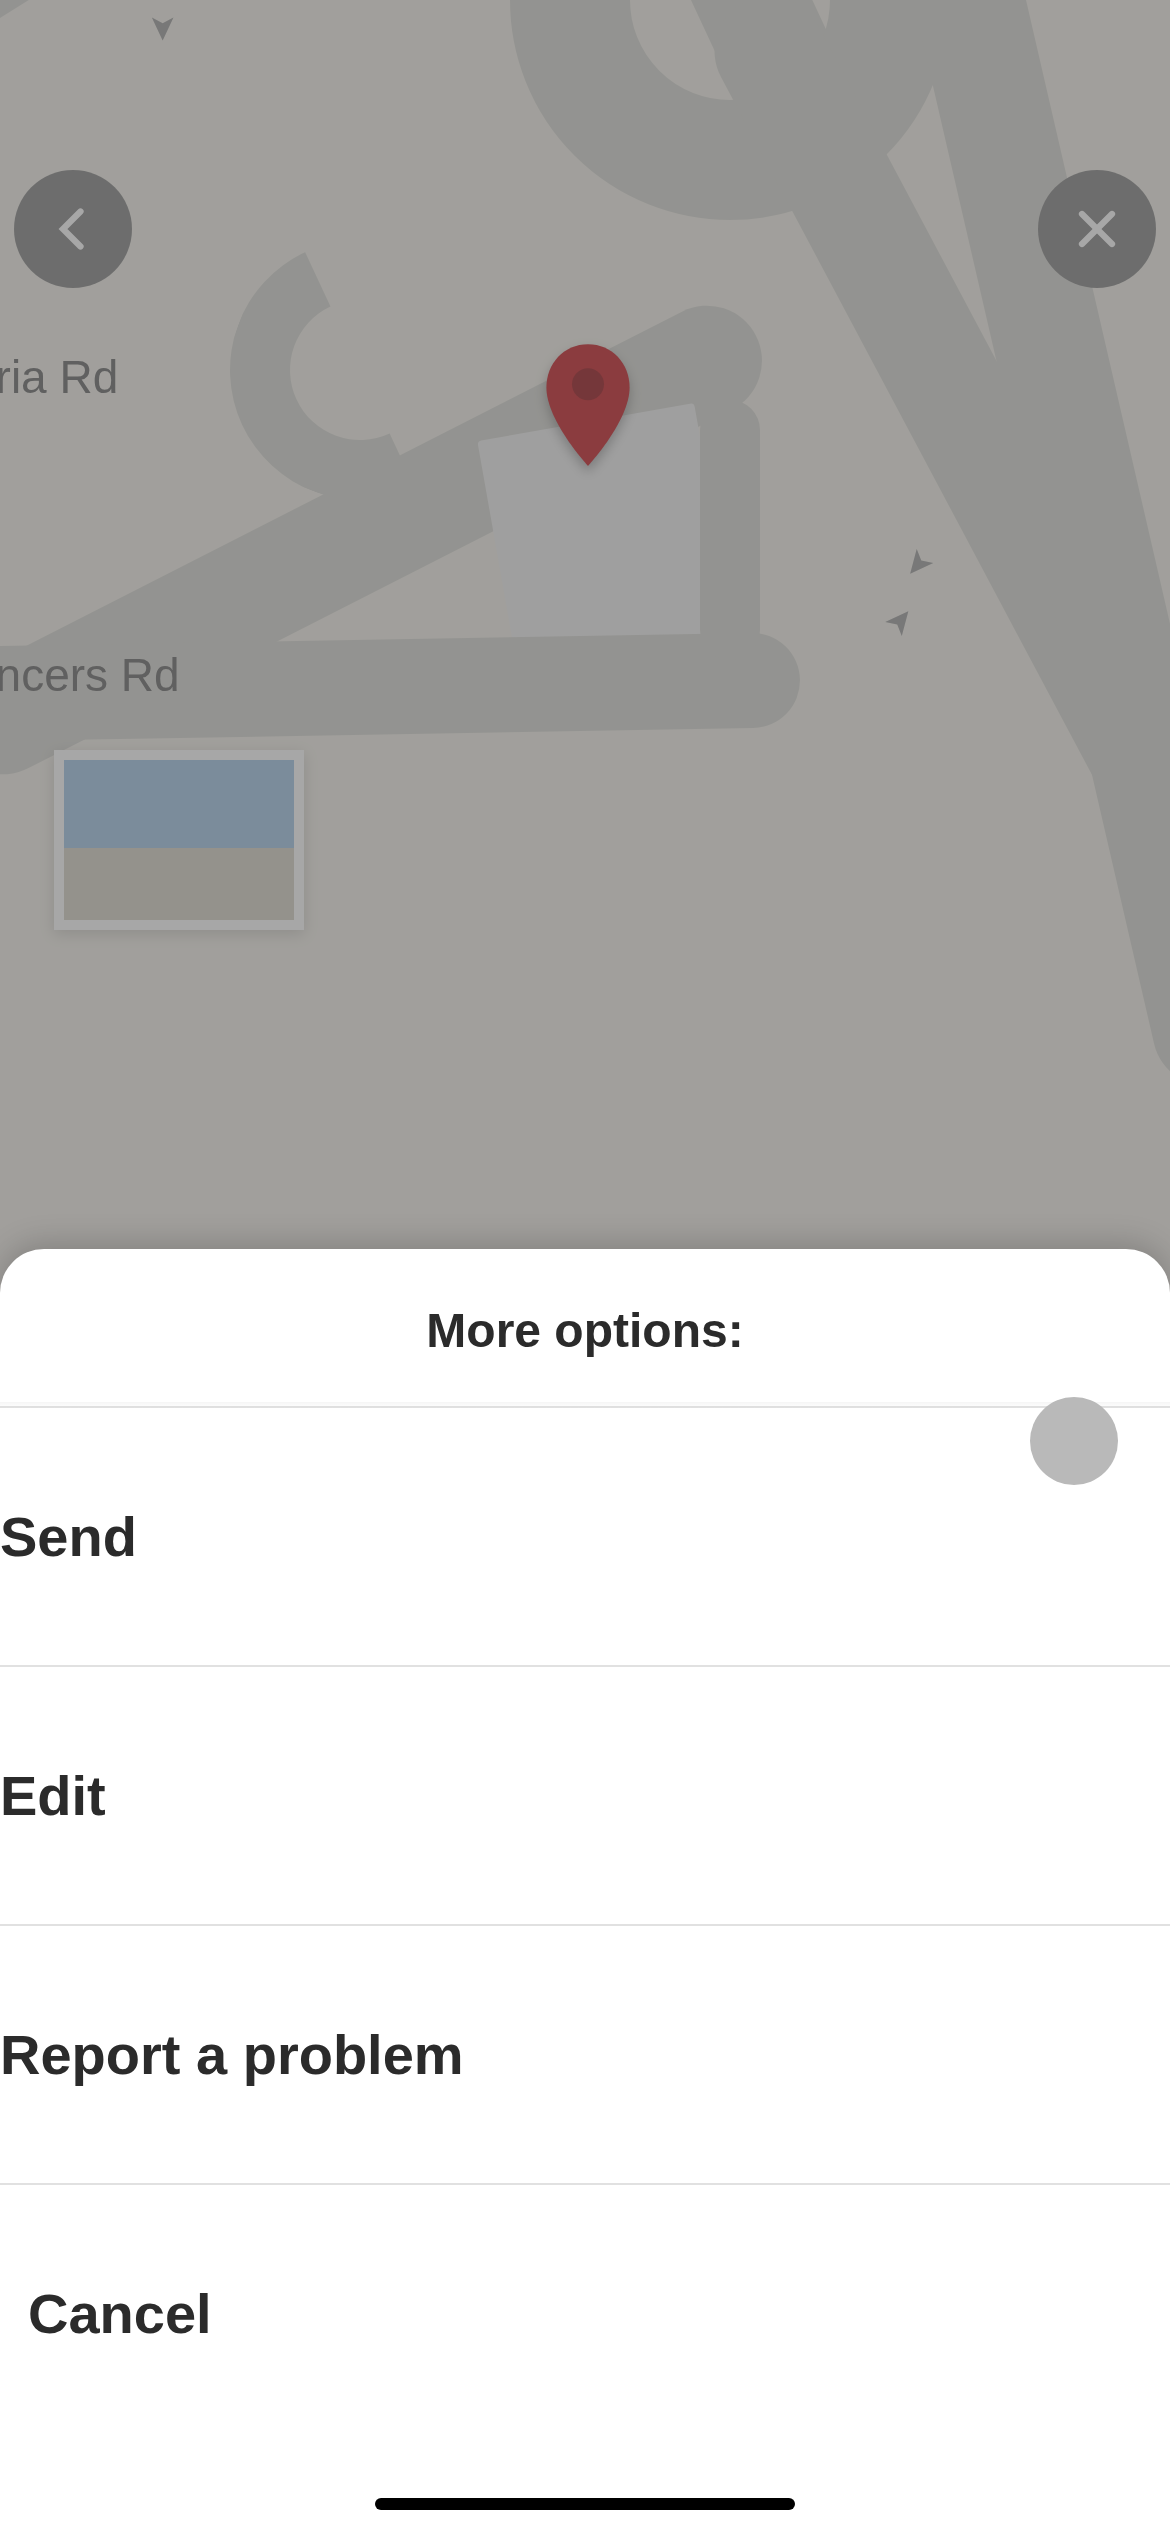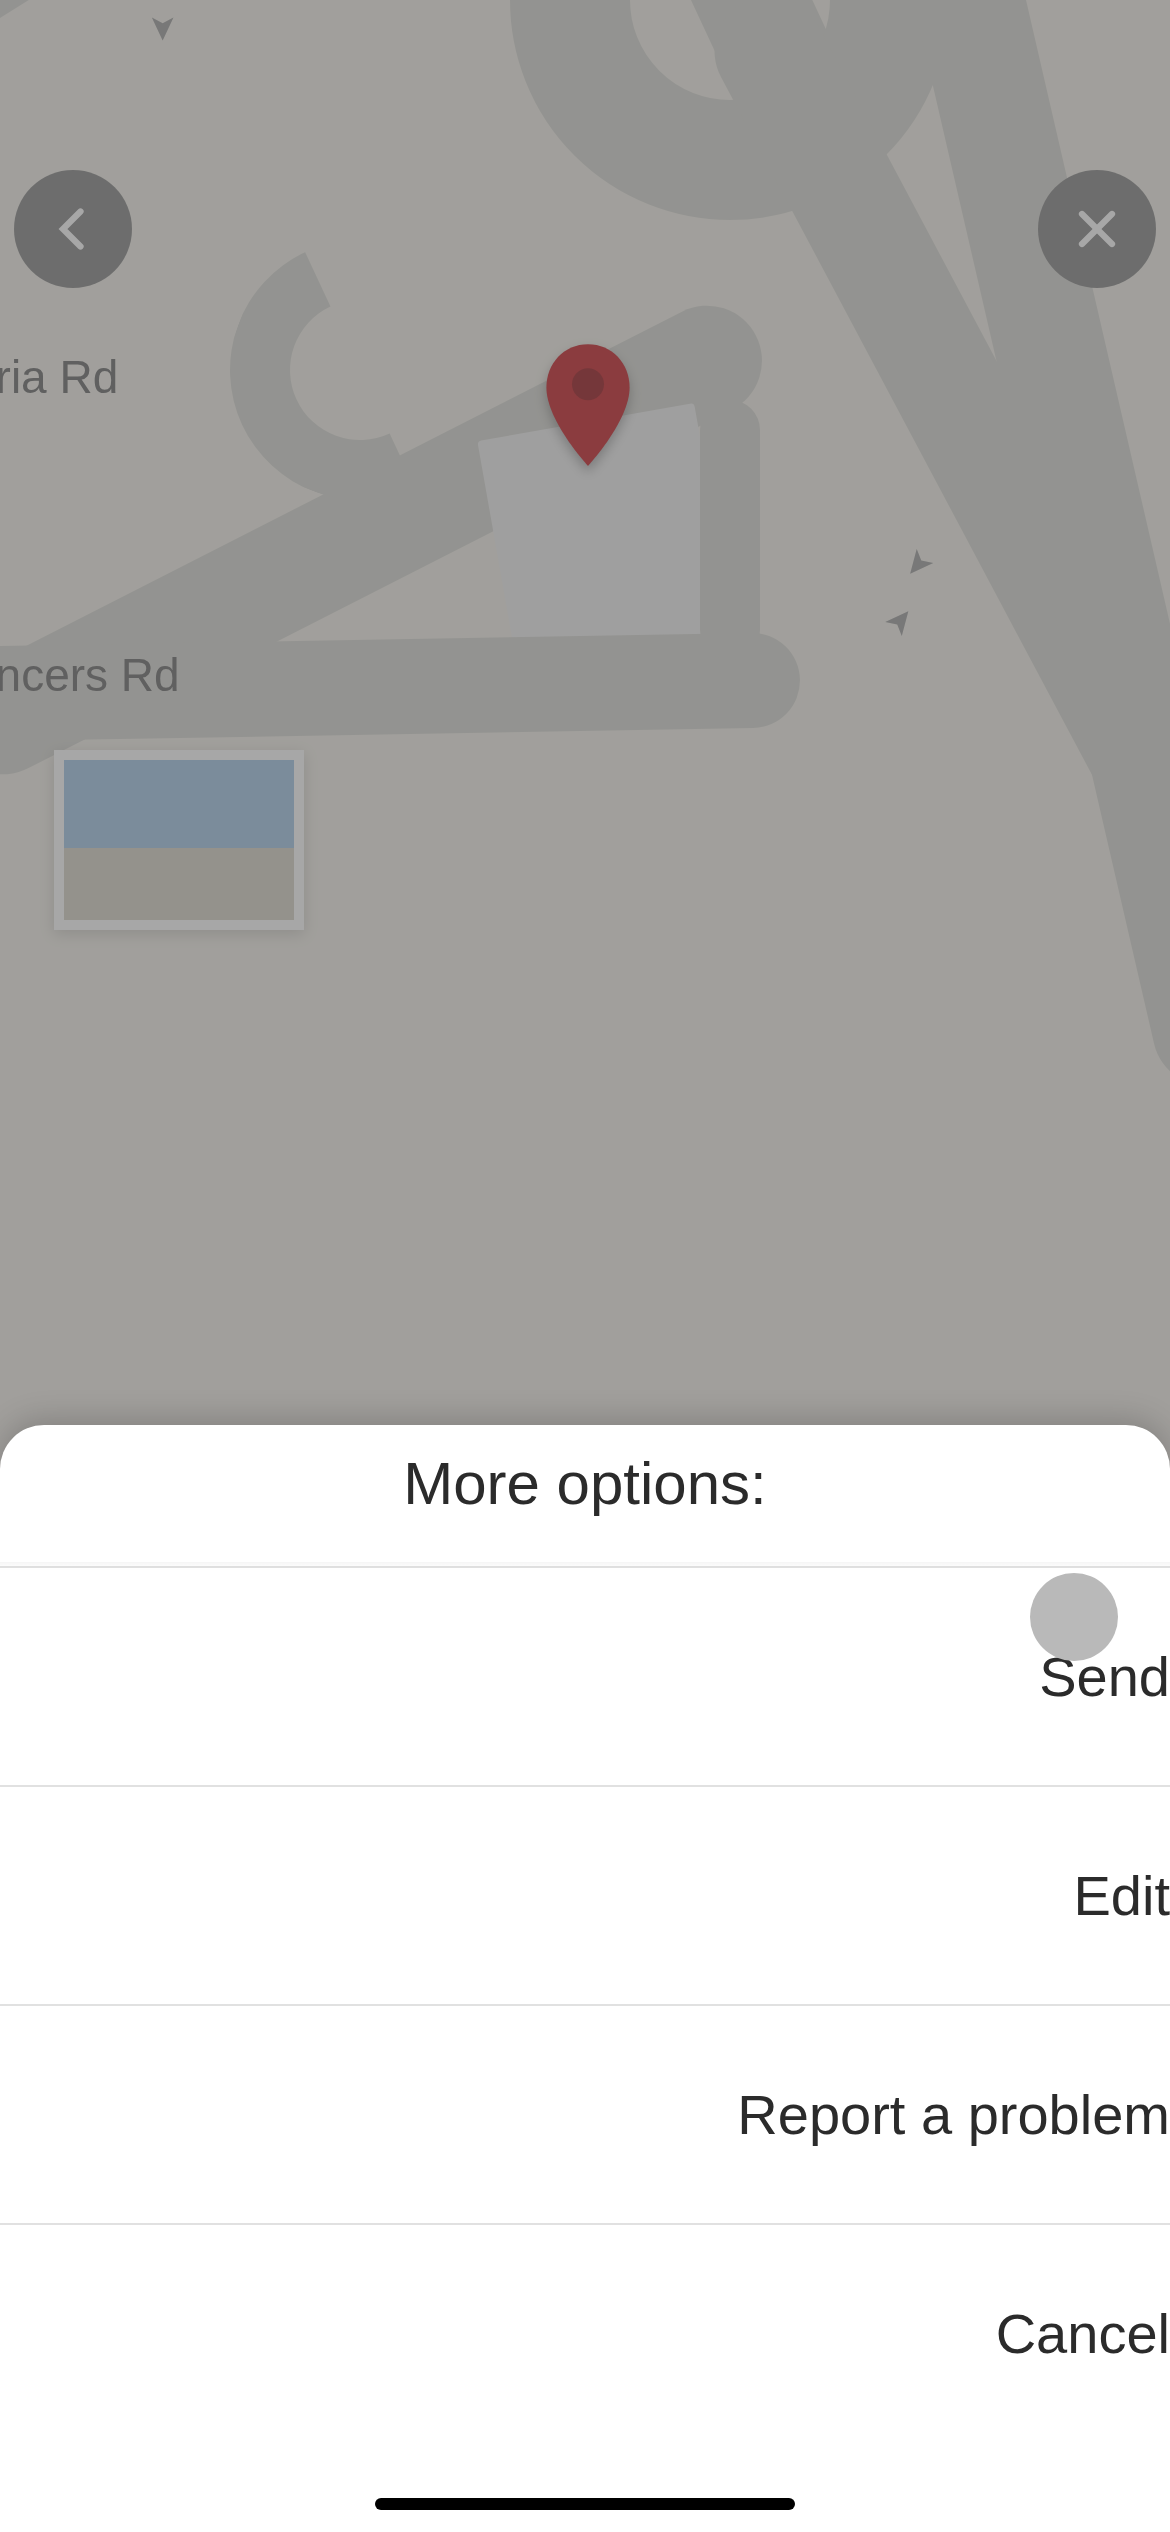--- a/index.html
+++ b/index.html
@@ -152,39 +152,39 @@
       right: 0;
       bottom: 0;
       background: #ffffff;
       border-top-left-radius: 44px;
       border-top-right-radius: 44px;
       box-shadow: 0 -6px 30px rgba(0,0,0,0.18);
       padding-bottom: 90px;
     }
     .sheet-title {
       text-align: center;
-      font-size: 60px;
-      font-weight: 400;
+      font-size: 48px;
+      font-weight: 700;
       color: #2b2b2b;
-      padding: 24px 0 48px;
+      padding: 54px 0 48px;
       border-bottom: 2px solid #e1e1e1;
       position: relative;
     }
     .sheet-title::after{
       content:"";
       position:absolute;
       left:0; right:0; bottom:-2px; height:6px;
       background: linear-gradient(rgba(0,0,0,0.04), transparent);
     }
     .sheet-row {
-      text-align: right;
+      text-align: left;
       font-size: 56px;
-      font-weight: 400;
+      font-weight: 700;
       color: #2b2b2b;
-      padding: 76px 0;
+      padding: 96px 0;
       border-bottom: 2px solid #e1e1e1;
       position: relative;
     }
     .sheet-row:last-of-type {
       border-bottom: none;
       margin-left: 28px;
     }
 
     
     .gray-dot {

